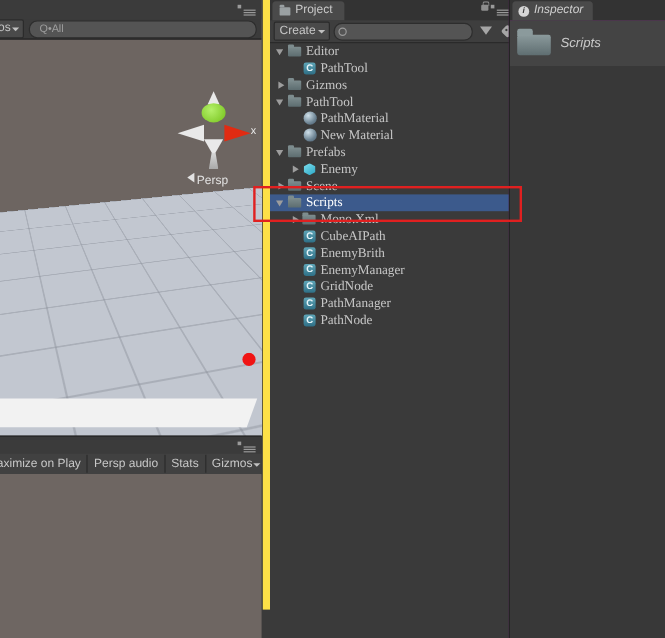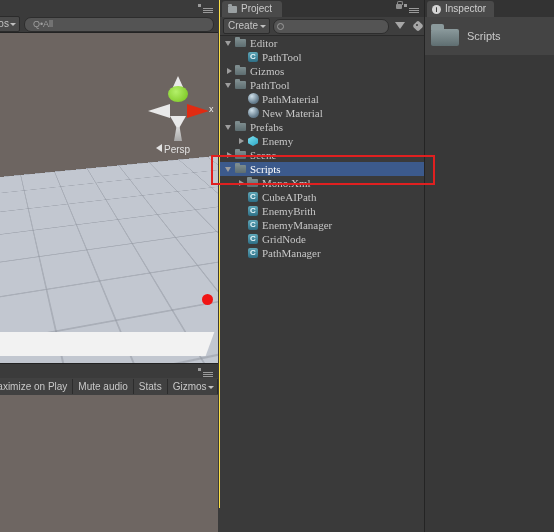--- a/index.html
+++ b/index.html
@@ -194,21 +194,21 @@
   }
   #game-canvas {
     position: absolute; left: 0; top: 31px; width: 218px; height: 138px;
     background: #6e6662;
   }
 
   
   #project-panel {
     left: 219px; top: 0; width: 204px; height: 508px;
     background: #3a3a3a;
-    border-left: 1px solid #fde047;
+    border-left: 6px solid #fde047;
     padding-left: 30px;
   }
   #project-tabstrip {
     position: absolute; left: 0; top: 0; width: 204px; height: 17px;
     background: #333333;
   }
   .tab {
     position: absolute; left: 2px; top: 1px;
     height: 16px; line-height: 16px;
     padding: 0 10px 0 6px;
@@ -343,20 +343,21 @@
     box-sizing: border-box;
     pointer-events: none;
     z-index: 30;
   }
 
   
   #inspector-panel {
     left: 424px; top: 0; width: 130px; height: 532px;
     background: #701a75;
     border-left: 1px solid #242424;
+    font-style: italic;
   }
   #inspector-tabstrip {
     position: absolute; left: 0; top: 0; width: 130px; height: 17px;
     background: #333333;
   }
   .insp-tab {
     position: absolute; left: 2px; top: 1px;
     height: 16px; line-height: 16px;
     padding: 0 8px 0 5px;
     background: #4a4a4a; border-radius: 3px 3px 0 0;
@@ -437,21 +438,21 @@
   <div id="game-tabstrip">
     <div class="tabstrip-menu">
         <i></i>
         <i></i>
         <i></i>
         <i></i>
       </div>
   </div>
   <div id="game-toolbar">
     <div class="gbtn first">Maximize on Play</div>
-    <div class="gbtn">Mute audio</div>
+    <div class="gbtn">Persp audio</div>
     <div class="gbtn">Stats</div>
     <div class="gbtn drop">Gizmos</div>
   </div>
   <div id="game-canvas"></div>
 </div>
 
 <div class="panel" id="project-panel">
   <div id="project-tabstrip">
     <div class="tab">
       <span class="tab-folder-ico"></span>
@@ -563,20 +564,26 @@
         <span class="arrow"></span>
         <span class="ico ico-cs"></span>
         <span class="label">GridNode</span>
       </div>
       <div class="row">
         <span style="width: 16px; flex: 0 0 auto;"></span>
         <span class="arrow"></span>
         <span class="ico ico-cs"></span>
         <span class="label">PathManager</span>
       </div>
+      <div class="row">
+        <span style="width: 16px; flex: 0 0 auto;"></span>
+        <span class="arrow"></span>
+        <span class="ico ico-cs"></span>
+        <span class="label">PathNode</span>
+      </div>
     </div>
 </div>
 
 <div id="red-annotation"></div>
 
 <div class="panel" id="inspector-panel">
   <div id="inspector-tabstrip">
     <div class="insp-tab">
       <span class="info-ico">i</span>
       <span>Inspector</span>

